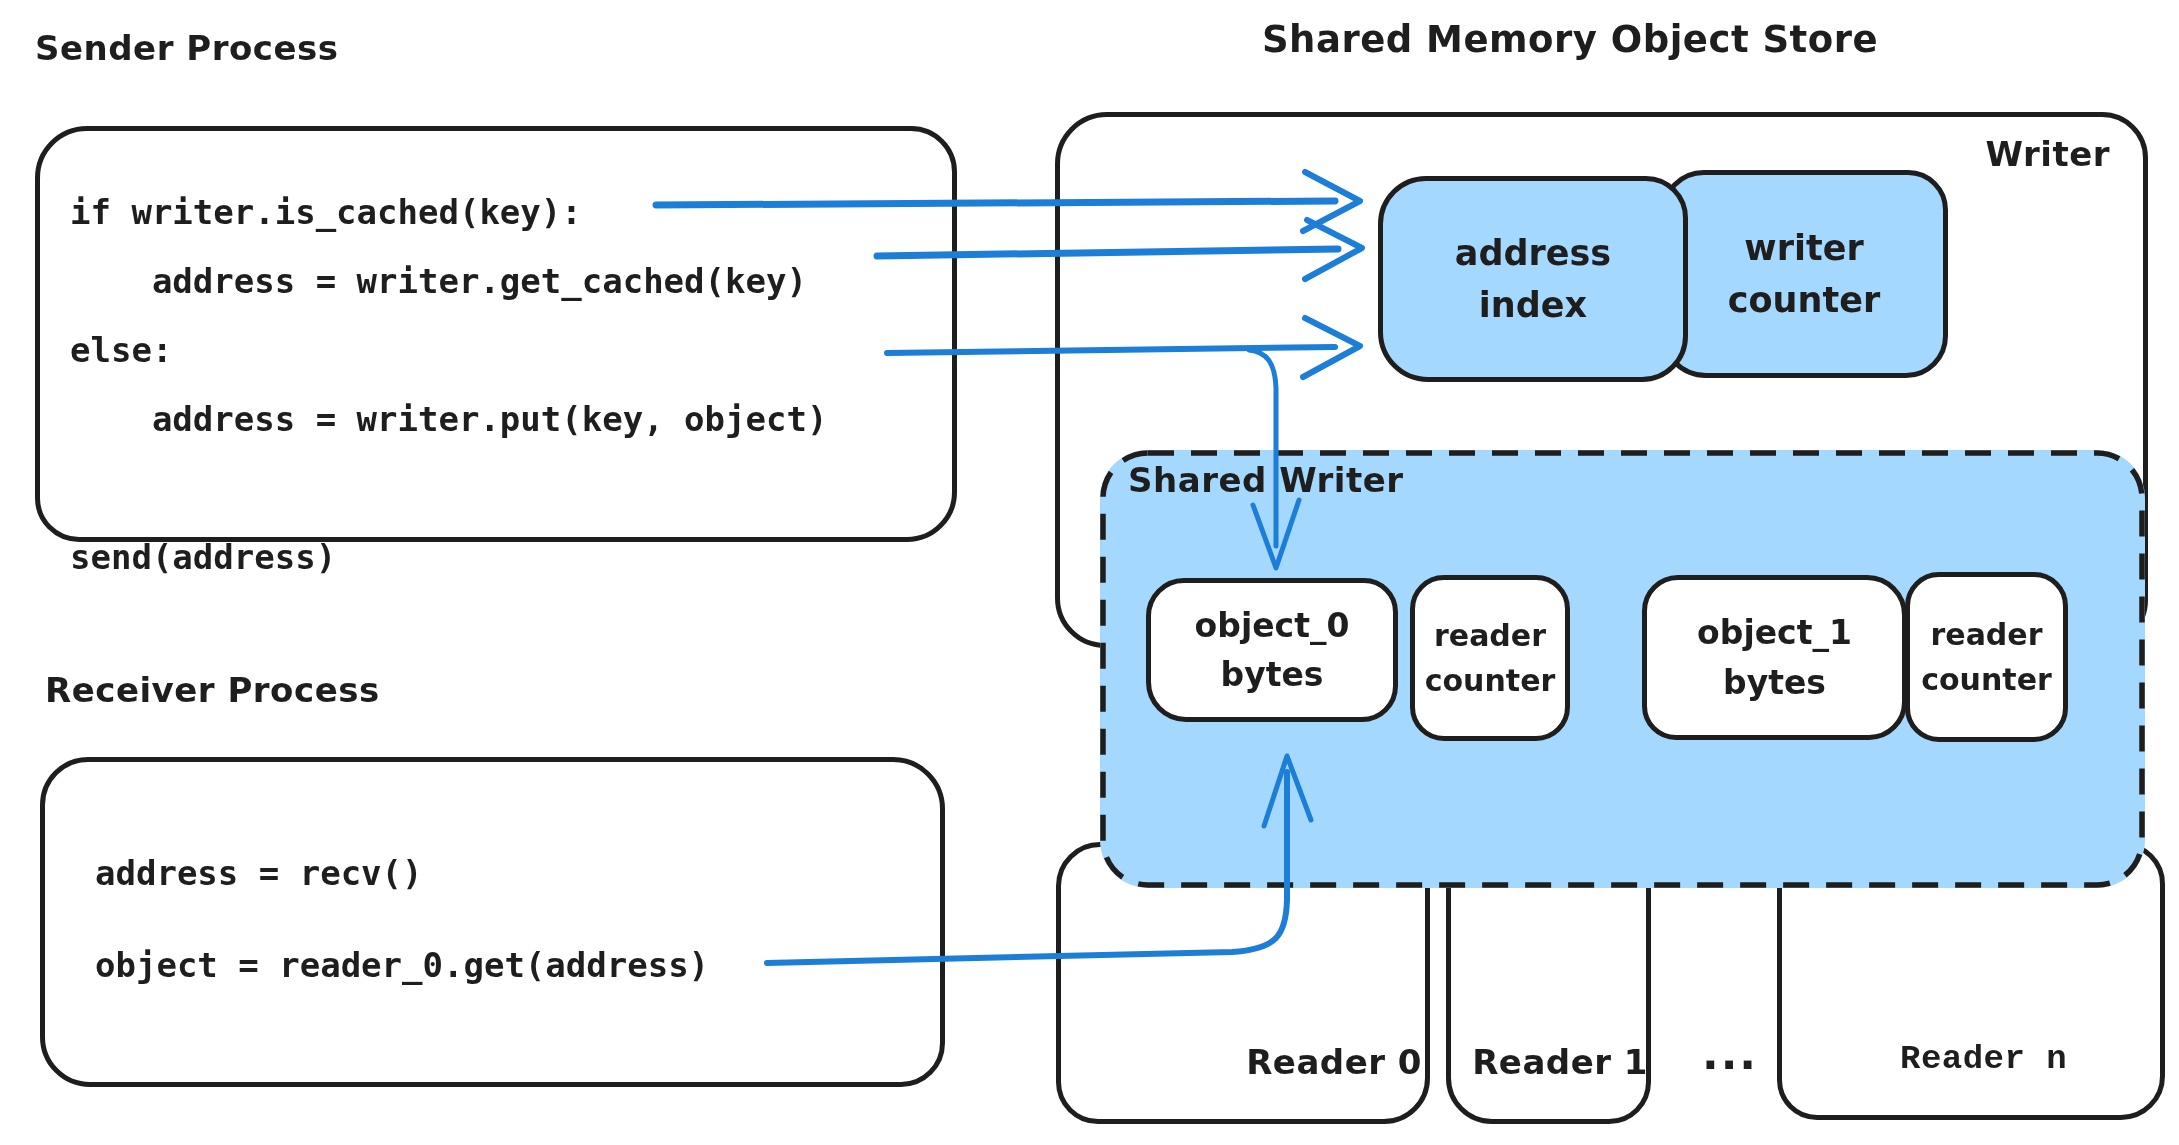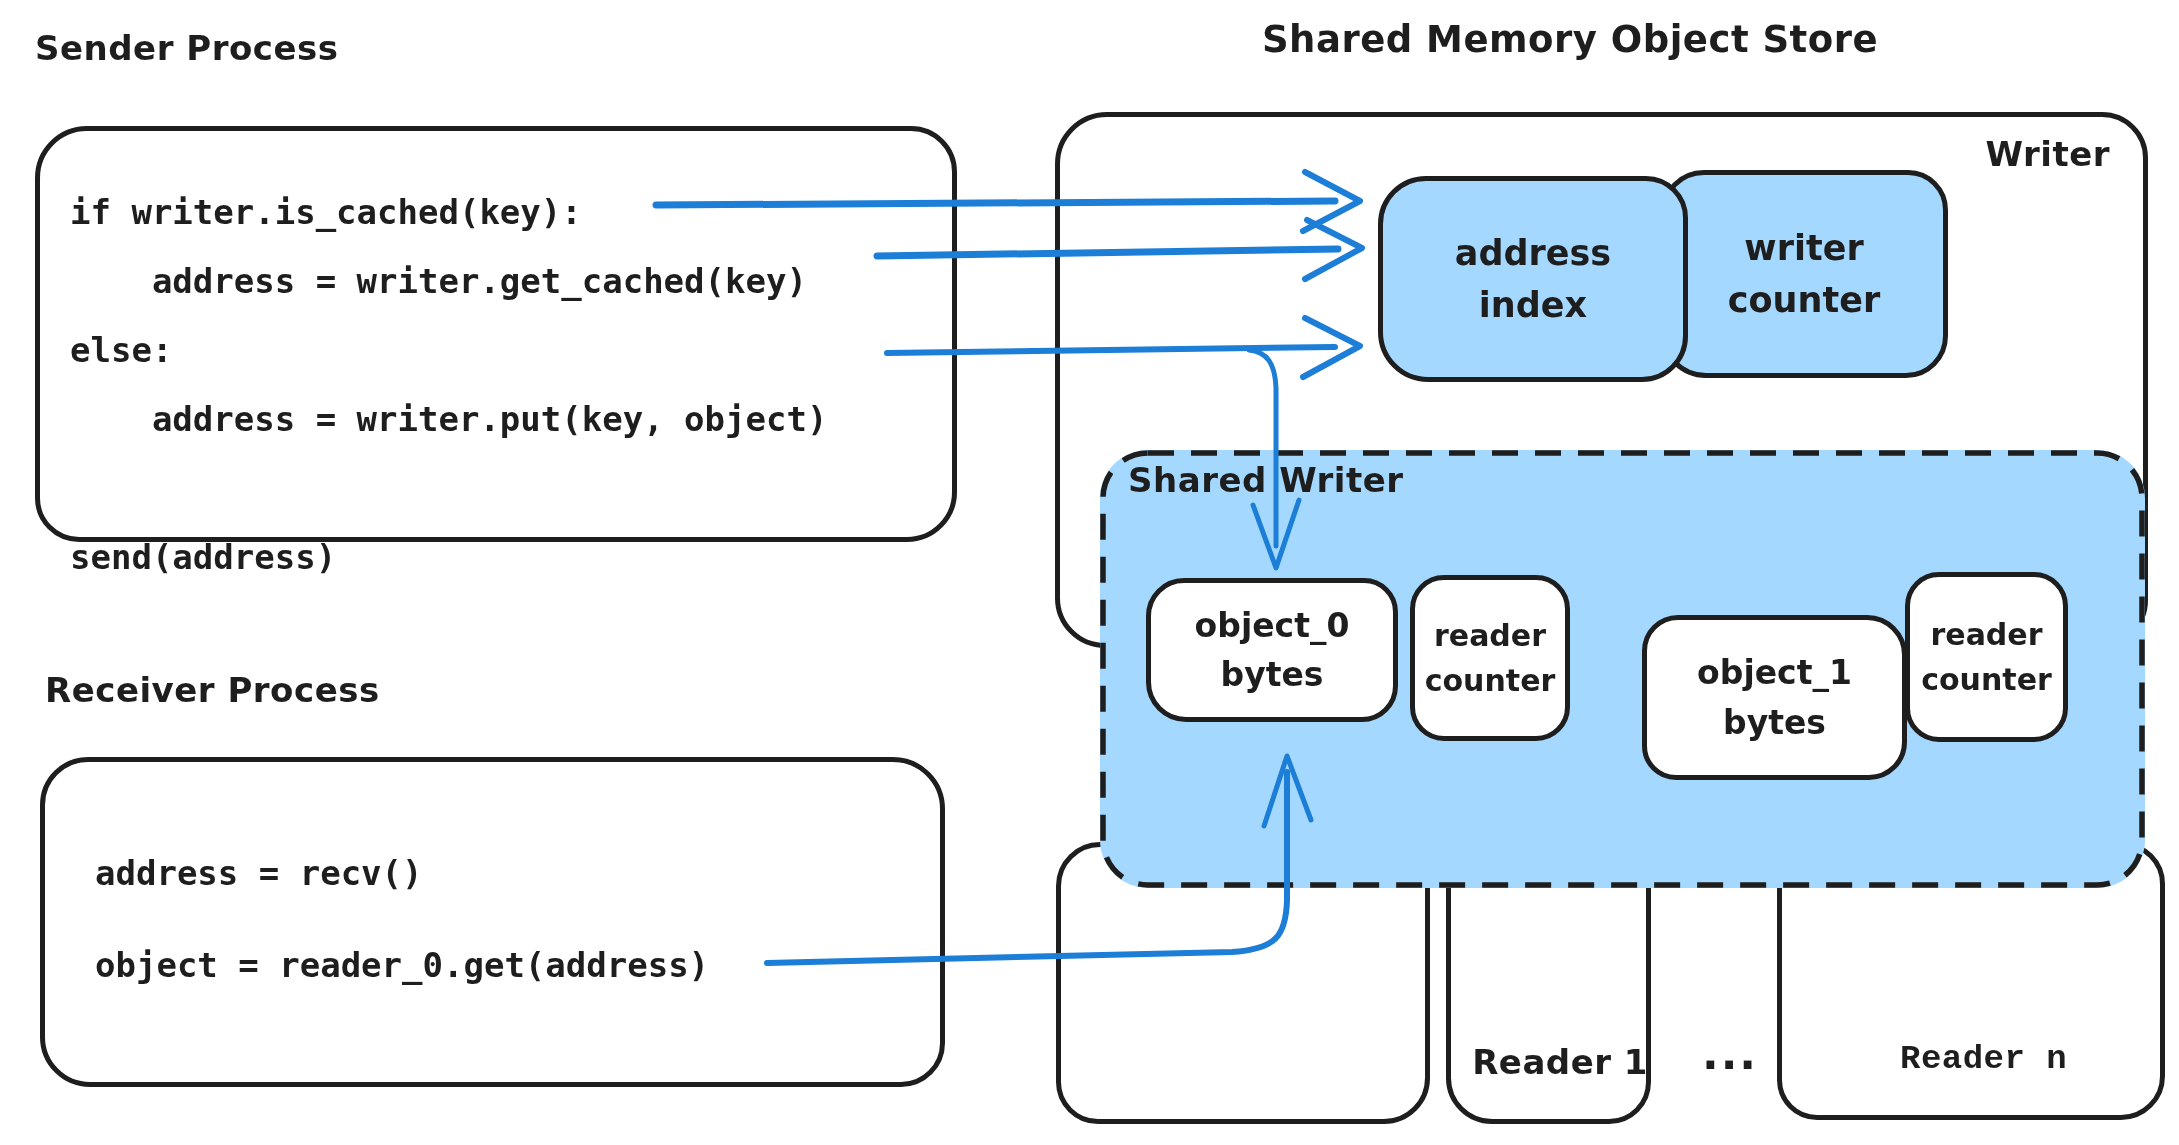--- a/index.html
+++ b/index.html
@@ -54,23 +54,24 @@
 counter</div>
   <div class="box fillblue center" style="left:1378px;top:176px;width:310px;height:206px;border-radius:48px 42px 46px 50px;font-size:35px;">address
 index</div>
 
   <div class="box center" style="left:1410px;top:575px;width:160px;height:166px;border-radius:34px;font-size:30px;">reader
 counter</div>
   <div class="box center" style="left:1146px;top:578px;width:252px;height:144px;border-radius:38px 34px 36px 40px;font-size:33px;">object_0
 bytes</div>
   <div class="box center" style="left:1905px;top:572px;width:163px;height:170px;border-radius:34px;font-size:30px;">reader
 counter</div>
-  <div class="box center" style="left:1642px;top:575px;width:265px;height:165px;border-radius:36px 40px 38px 34px;font-size:33px;margin-top:40px;">object_1
+  <div class="box center" style="left:1642px;top:575px;width:265px;height:165px;border-radius:36px 40px 38px 34px;font-size:33px;">object_1
 bytes</div>
 
+  <div class="lbl" style="left:1150px;top:1042px;width:272px;text-align:right;">Reader 0</div>
   <div class="lbl" style="left:1420px;top:1042px;width:228px;text-align:right;">Reader 1</div>
   <div class="lbl" style="left:1690px;top:1028px;width:80px;text-align:center;font-size:44px;letter-spacing:2px;">...</div>
   <div class="lbl" style="left:1900px;top:1040px;width:242px;text-align:left;font-family:Liberation Mono, monospace;">Reader n</div>
 
   <div class="lbl" style="left:35px;top:28px;">Sender Process</div>
 
   <div class="lbl" style="left:1170px;top:18px;width:800px;text-align:center;font-size:37px;">Shared Memory Object Store</div>
   <div class="box" style="left:35px;top:126px;width:922px;height:416px;border-radius:52px 46px 50px 44px;"></div>
   <pre class="code" style="left:70px;top:178px;">if writer.is_cached(key):
     address = writer.get_cached(key)

